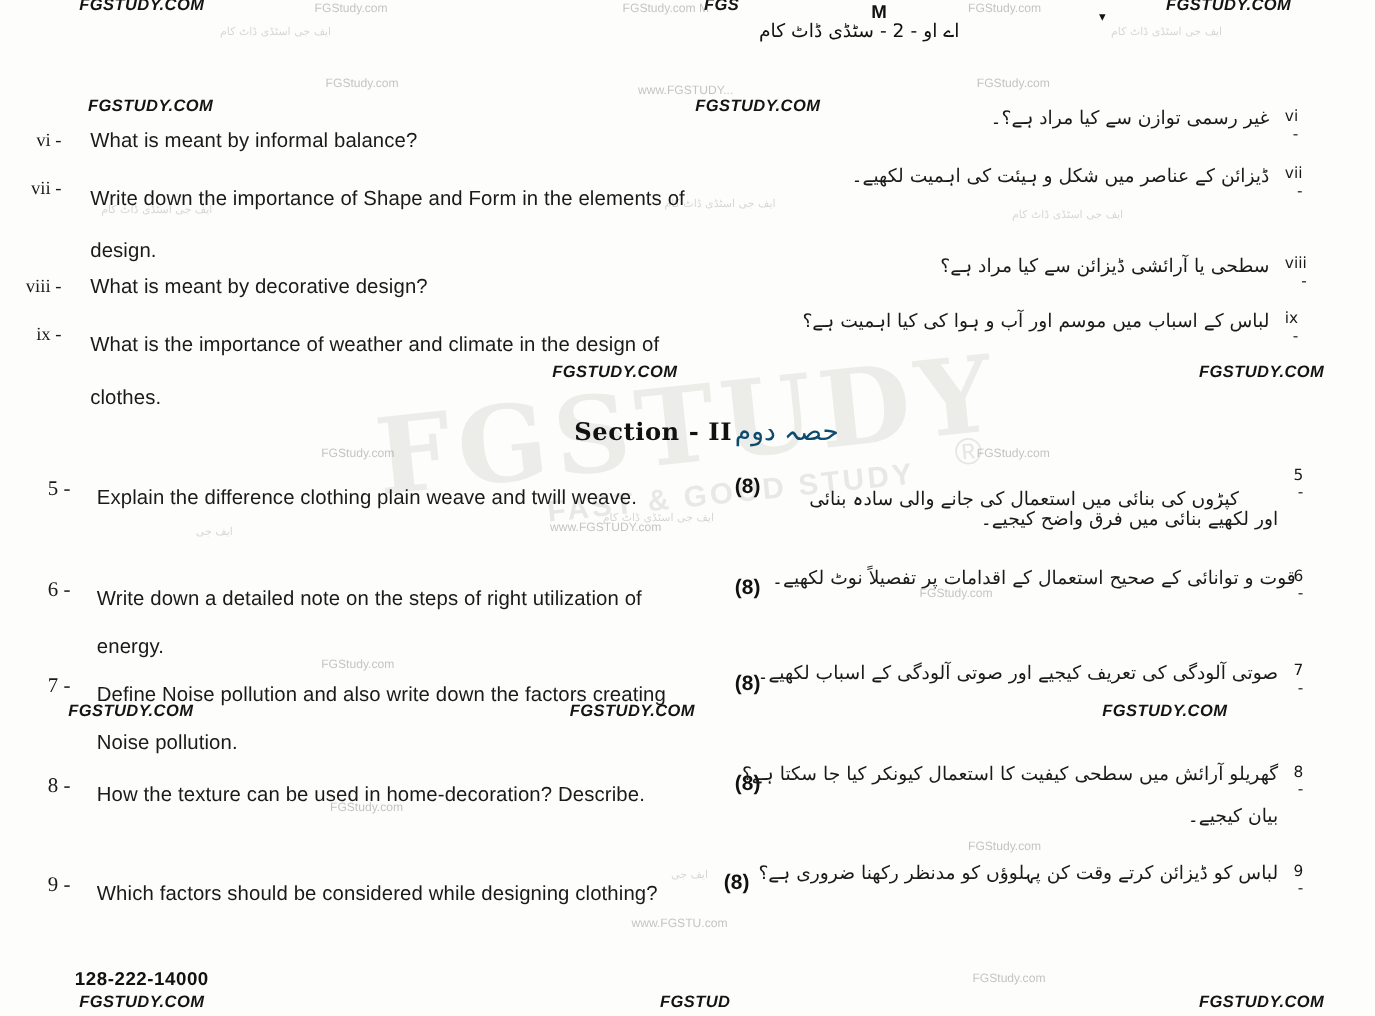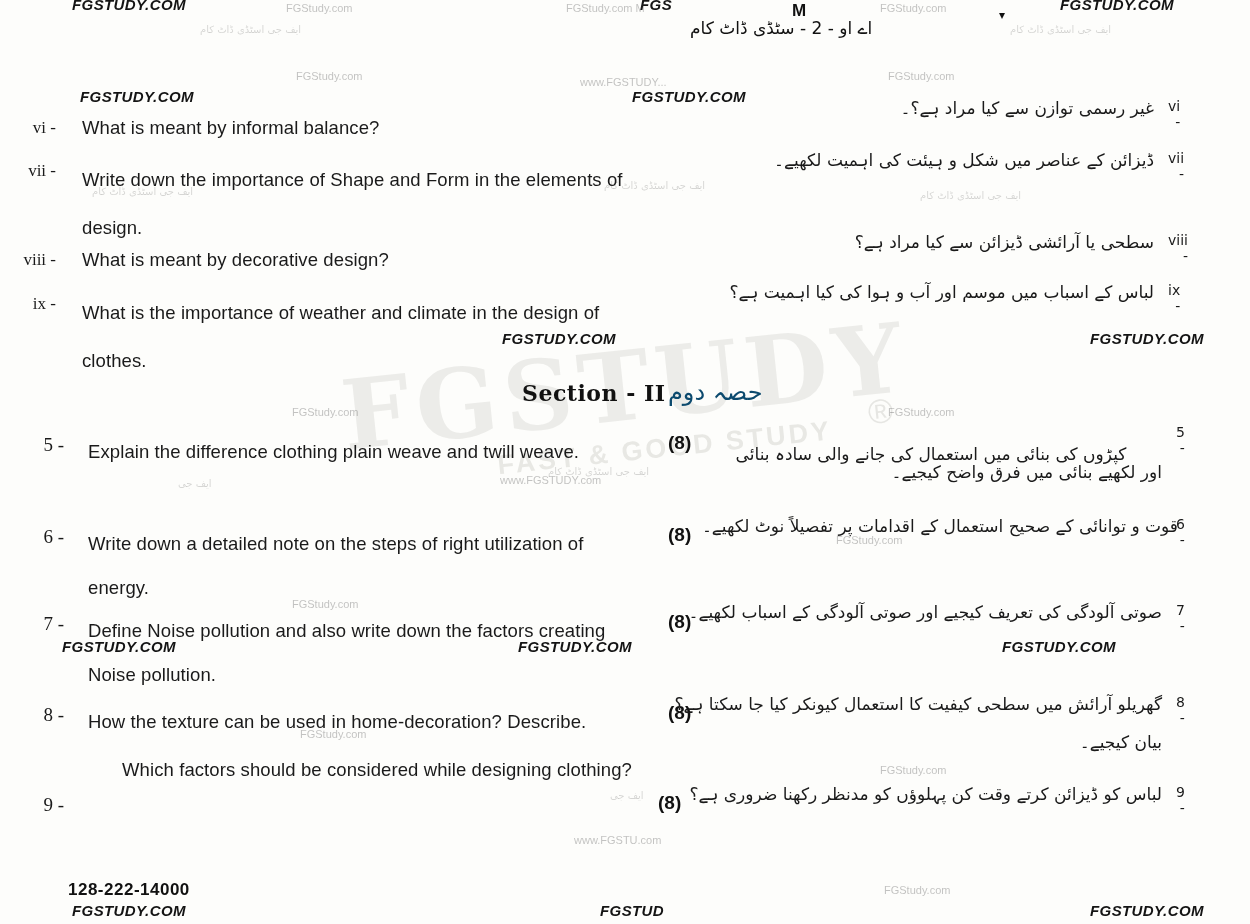--- a/index.html
+++ b/index.html
@@ -275,21 +275,21 @@
     <div class="num-en" style="left:18px; top:704px; font-size:19px;">8 -</div>
     <div class="txt-en" style="left:88px; top:700px; width:520px; line-height:2.4;">How the texture can be used in home-decoration? Describe.</div>
     <div class="marks" style="left:668px; top:702px;">(8)</div>
     <div class="num-ur" style="left:1176px; top:694px;">8 -</div>
     <div class="txt-ur" style="left:724px; top:688px; width:438px; text-align:center;">گھریلو آرائش میں سطحی کیفیت کا استعمال کیونکر کیا جا سکتا ہے؟</div>
     <div class="txt-ur" style="left:724px; top:726px; width:438px; text-align:right;">بیان کیجیے۔</div>
   </div>
 
   <div class="qrow">
     <div class="num-en" style="left:18px; top:794px; font-size:19px;">9 -</div>
-    <div class="txt-en" style="left:88px; top:748px; width:540px; line-height:2.4;margin-left:34px;">Which factors should be considered while designing clothing?</div>
+    <div class="txt-en" style="left:88px; top:790px; width:540px; line-height:2.4;">Which factors should be considered while designing clothing?</div>
     <div class="marks" style="left:658px; top:792px;">(8)</div>
     <div class="num-ur" style="left:1176px; top:784px;">9 -</div>
     <div class="txt-ur" style="left:724px; top:778px; width:438px; text-align:right;">لباس کو ڈیزائن کرتے وقت کن پہلوؤں کو مدنظر رکھنا ضروری ہے؟</div>
   </div>
 
   <div class="footer-code">128-222-14000</div>
 
   <div id="stamp-layer">
       <div class="stamp dark" style="left: 72px; top: -4px;">FGSTUDY.COM</div>
       <div class="stamp dark" style="left: 1060px; top: -4px;">FGSTUDY.COM</div>

